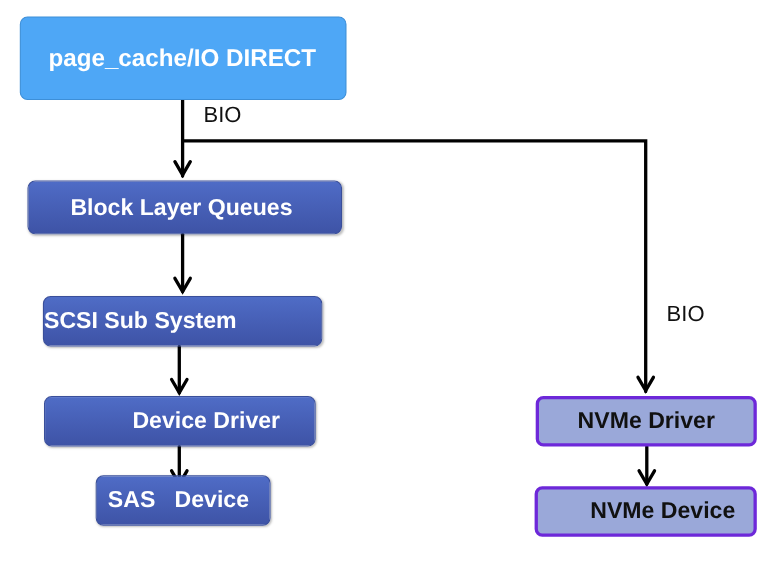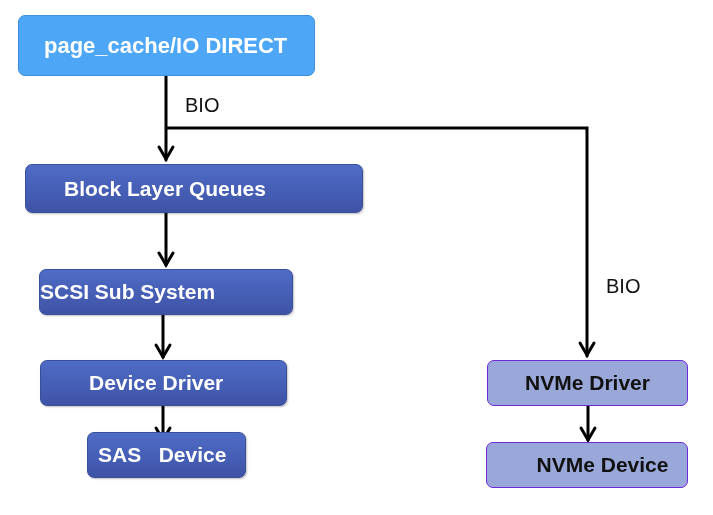--- a/index.html
+++ b/index.html
@@ -2,21 +2,21 @@
 <html><head>
 <meta charset="utf-8">
 <style>
   html, body { margin:0; padding:0; background:#ffffff; }
   body { width:713px; height:515px; position:relative; overflow:hidden;
          font-family:"Liberation Sans", "DejaVu Sans", sans-serif; }
   .box { position:absolute; border-radius:7px; box-sizing:border-box;
          display:flex; align-items:center; font-weight:bold; font-size:21px; }
   .dark { background:linear-gradient(#4f6cc6, #3e53a6); color:#ffffff;
           border:1px solid #3a4f9a; box-shadow:1px 1px 2px rgba(0,0,0,0.25); }
-  .light { background:#9aa8d9; color:#111111; border:1px solid #6d28d9; }
+  .light { background:#9aa8d9; color:#111111; border:3px solid #6d28d9; }
   .top { background:#4ea7f6; color:#ffffff; border:1px solid #3d8fd8; }
   .label { position:absolute; font-weight:normal; font-size:20px; color:#111; }
   svg.wires { position:absolute; left:0; top:0; }
 </style>
 </head>
 <body>
 
 <svg class="wires" width="713" height="515">
   <g stroke="#000" stroke-width="3" fill="none" stroke-linecap="round" stroke-linejoin="miter">
 
@@ -33,35 +33,35 @@
     <polyline points="156,345 163,357 170,345"></polyline>
 
     <line x1="163" y1="406" x2="163" y2="440"></line>
     <polyline points="156,428 163,440 170,428"></polyline>
 
     <line x1="588" y1="406" x2="588" y2="440"></line>
     <polyline points="581,428 588,440 595,428"></polyline>
   </g>
 </svg>
 
-<div class="box top" style="left:18px; top:15px; width:297px; height:61px; padding-left:25px; font-size:22px;">
+<div class="box top" style="left:18px; top:15px; width:297px; height:76px; padding-left:25px; font-size:22px;">
   <span>page_cache/IO DIRECT</span>
 </div>
 
 <div class="label" style="left:185px; top:94px;">BIO</div>
 
-<div class="box dark" style="left:25px; top:164px; width:338px; height:49px; padding-left:38px;">
+<div class="box dark" style="left:25px; top:164px; width:286px; height:49px; padding-left:38px;">
   <span>Block Layer Queues</span>
 </div>
 
 <div class="box dark" style="left:39px; top:269px; width:254px; height:46px; ">
   <span>SCSI Sub System</span>
 </div>
 
-<div class="box dark" style="left:40px; top:360px; width:247px; height:46px; padding-left:48px;">
+<div class="box dark" style="left:40px; top:360px; width:247px; height:46px; padding-left:48px;justify-content:center;">
   <span>Device Driver</span>
 </div>
 
 <div class="box dark" style="left:87px; top:432px; width:159px; height:46px; padding-left:10px; white-space:pre;">
   <span>SAS   Device</span>
 </div>
 
 <div class="label" style="left:606px; top:275px;">BIO</div>
 
 <div class="box light" style="left:487px; top:360px; width:201px; height:46px; justify-content:center;">

